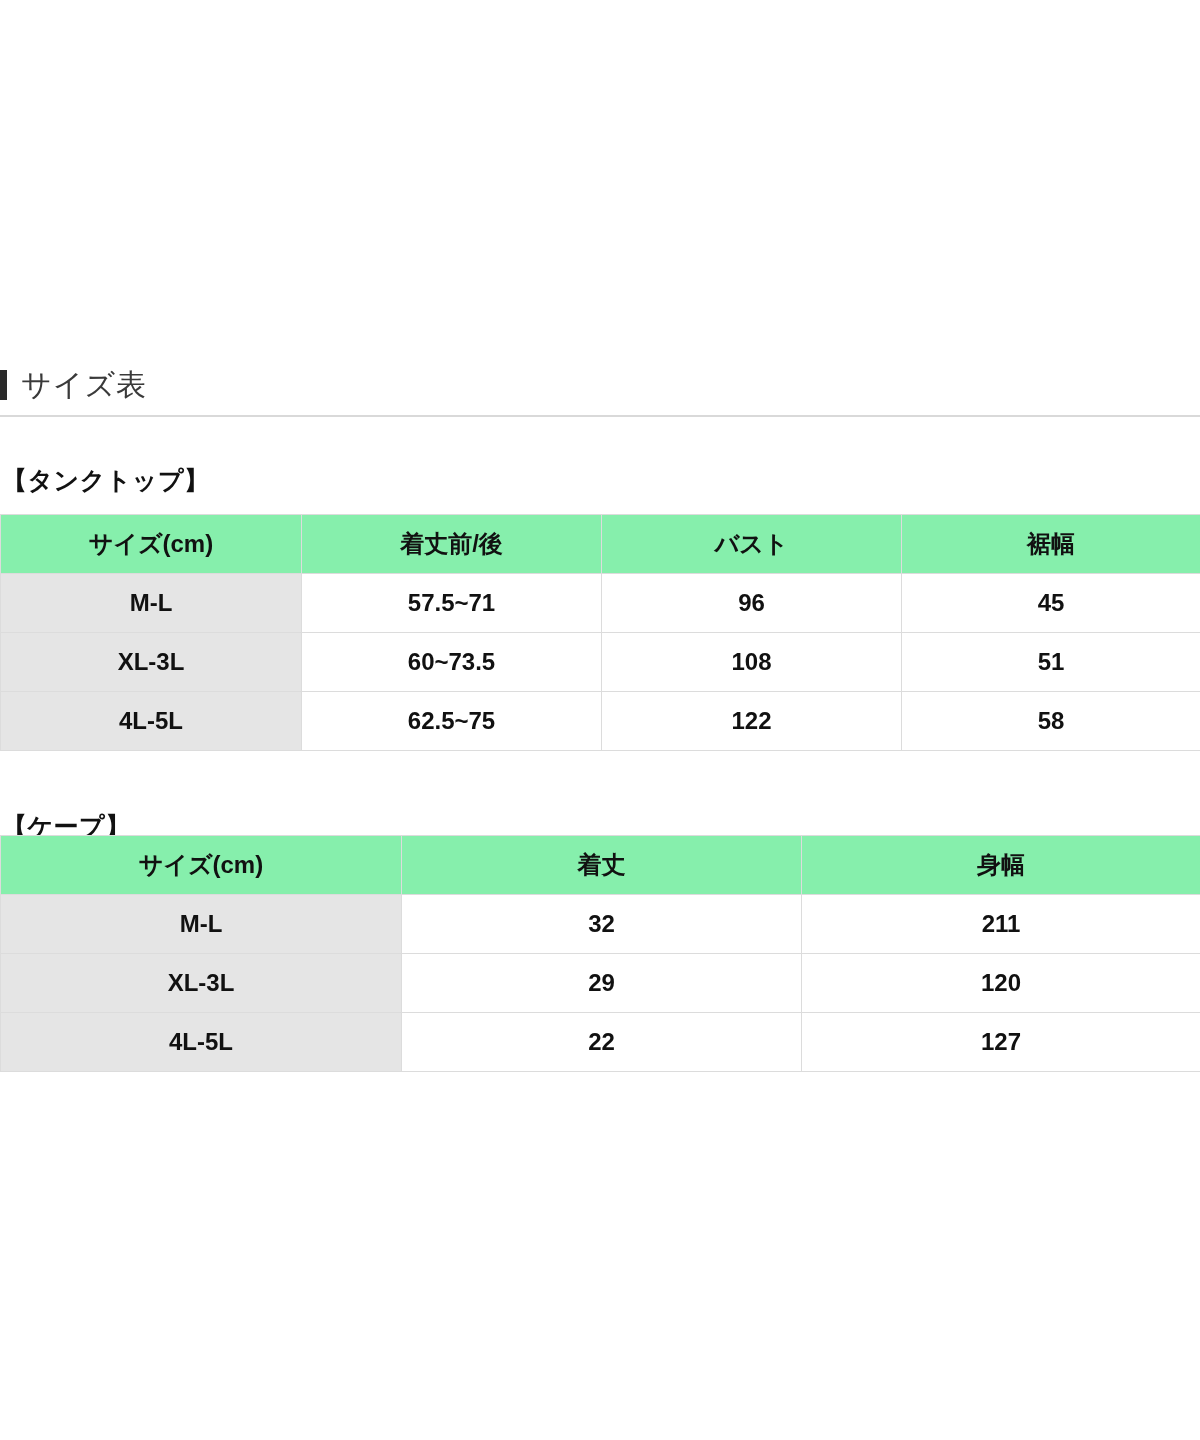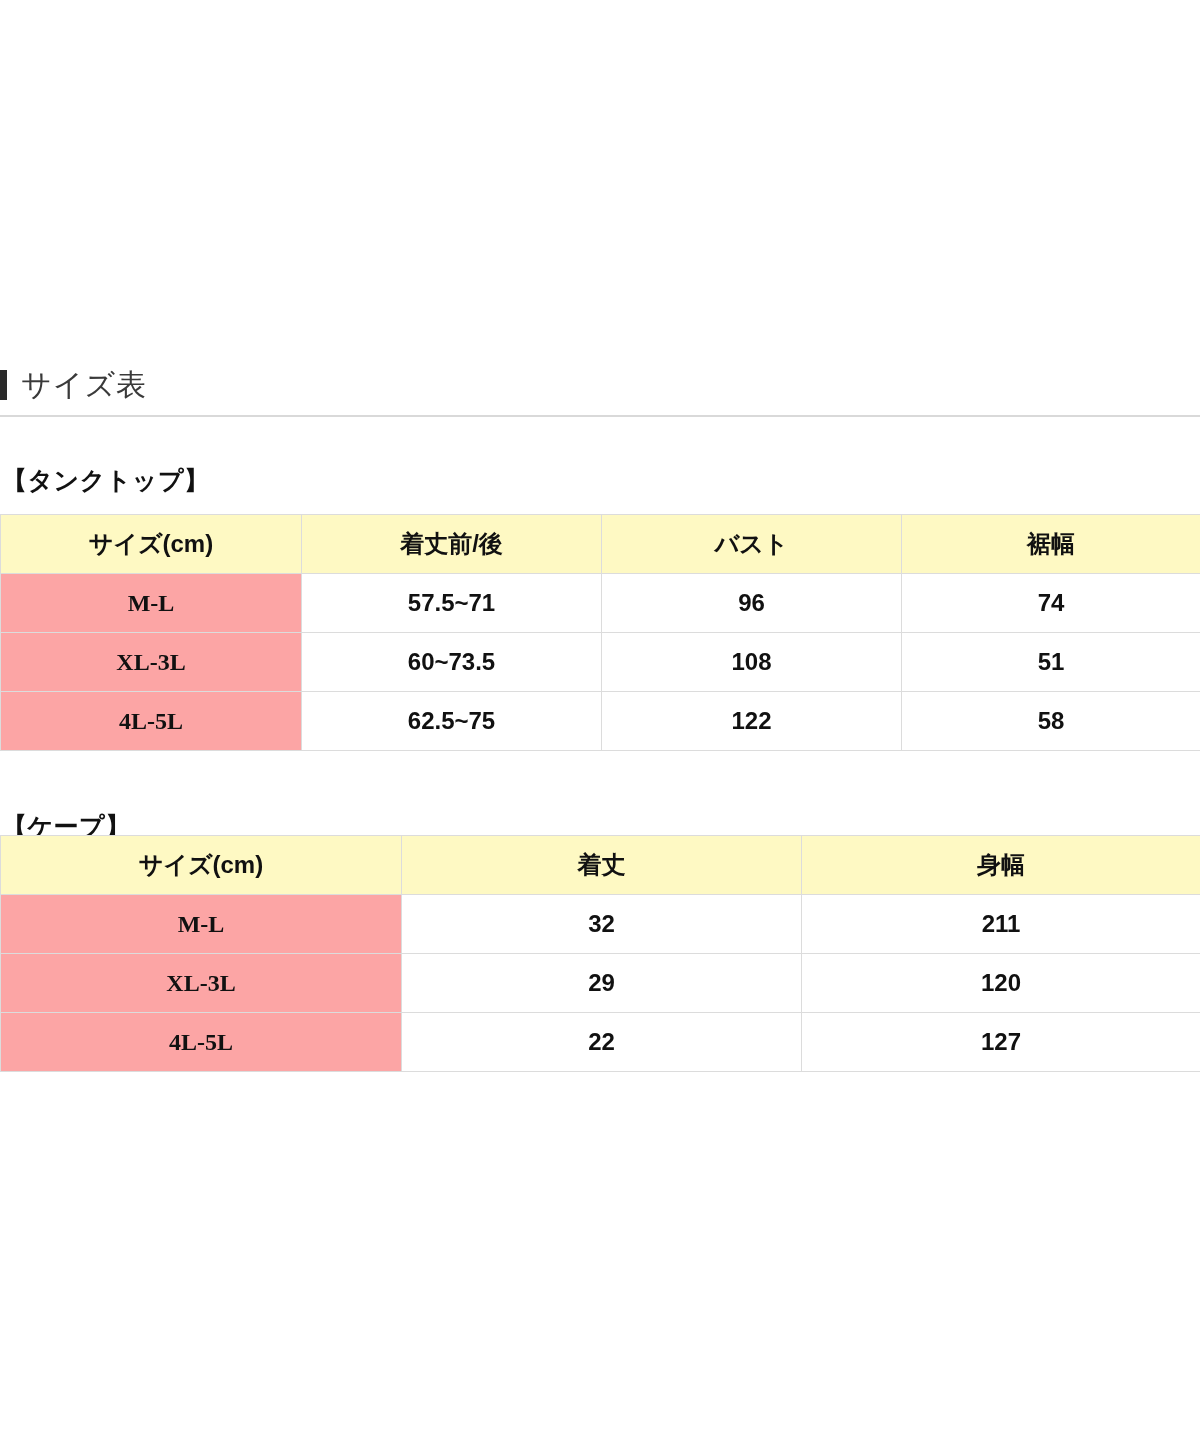--- a/index.html
+++ b/index.html
@@ -69,27 +69,26 @@
   table.size-table td {
     border: 1px solid #dcdcdc;
     text-align: center;
     font-size: 24px;
     color: #111;
     height: 59px;
     padding: 0 4px;
     font-weight: bold;
   }
   table.size-table th {
-    background: #fef9c3;
+    background: #86efac;
     font-weight: bold;
   }
   table.size-table tbody td:first-child {
-    background: #fca5a5;
+    background: #e5e5e5;
     font-weight: bold;
-    font-family: Liberation Serif, serif;
   }
 
   #table-tanktop {
     top: 514px;
     left: 0;
     width: 1200px;
   }
   #table-tanktop col.c0 { width: 301px; }
   #table-tanktop col.c1 { width: 300px; }
   #table-tanktop col.c2 { width: 300px; }
@@ -129,21 +128,21 @@
         <th>着丈前/後</th>
         <th>バスト</th>
         <th>裾幅</th>
       </tr>
     </thead>
     <tbody>
       <tr>
         <td>M-L</td>
         <td>57.5~71</td>
         <td>96</td>
-        <td>74</td>
+        <td>45</td>
       </tr>
       <tr>
         <td>XL-3L</td>
         <td>60~73.5</td>
         <td>108</td>
         <td>51</td>
       </tr>
       <tr>
         <td>4L-5L</td>
         <td>62.5~75</td>

